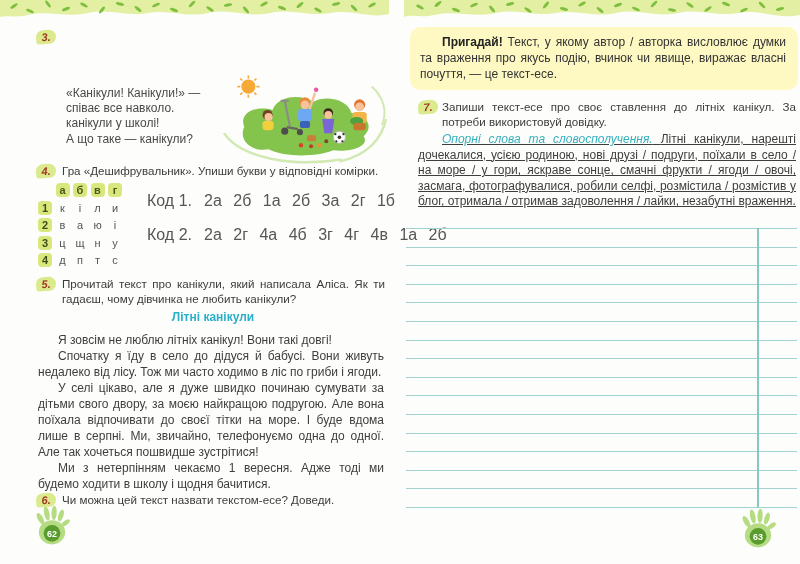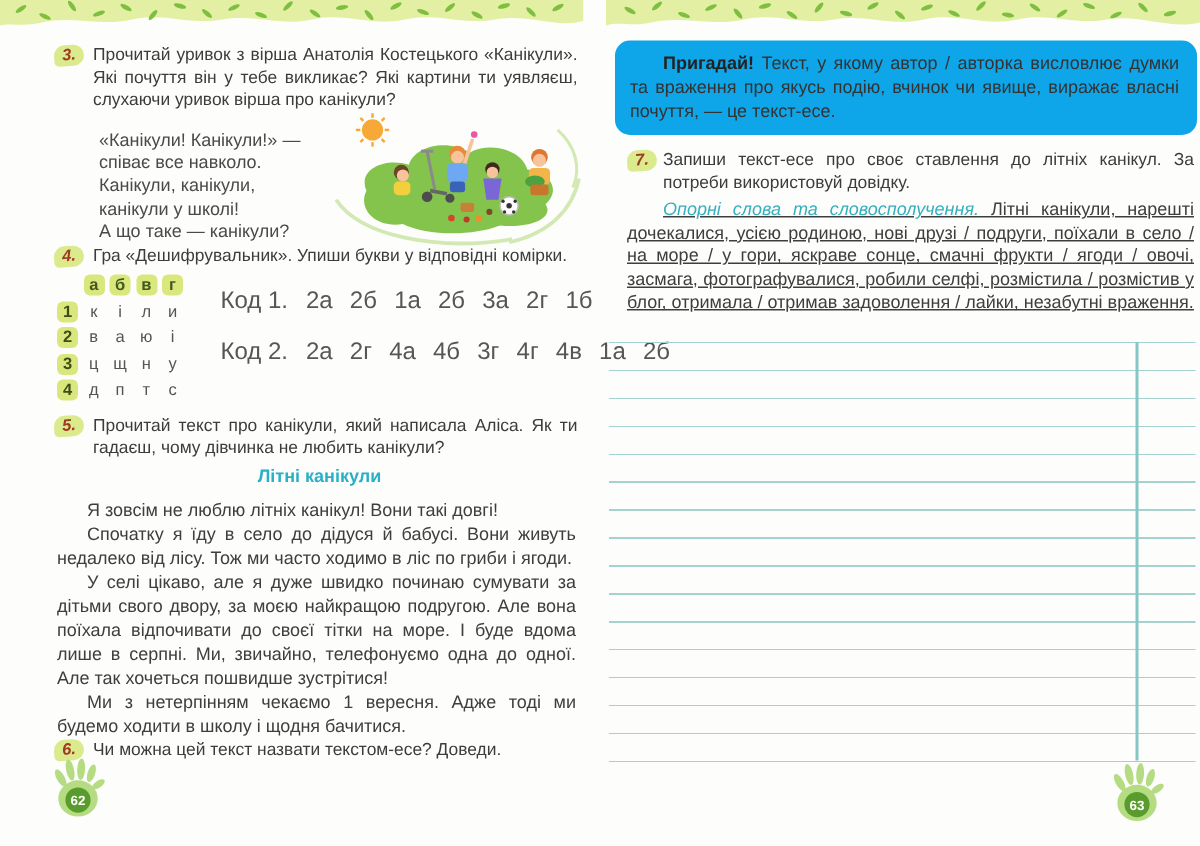--- a/index.html
+++ b/index.html
@@ -17,21 +17,21 @@
   .cipher{display:grid;grid-template-columns:repeat(5,14px);grid-auto-rows:14px;gap:3.5px;
           font-size:11px;line-height:14px;text-align:center;}
   .cellhead{background:#d9e77d;border-radius:4px;font-weight:bold;color:#44591c;}
   .cellnum{background:#d9e77d;border-radius:4px;font-weight:bold;color:#3c4d18;}
   .cellletter{color:#555;}
   .code{position:absolute;font-size:16px;color:#565656;white-space:nowrap;}
   .code-label{margin-right:12px;}
   .code-vals{word-spacing:7px;}
   .story-title{font-weight:bold;font-size:12px;color:#29b0c8;text-align:center;}
   .story p{margin:0;font-size:12px;line-height:16px;text-align:justify;text-indent:20px;color:#3e3e3e;}
-  .recall{background:#0ea5e9;border-radius:10px;padding:7px 12px 8px 10px;}
+  .recall{background:#fef9c3;border-radius:10px;padding:7px 12px 8px 10px;}
   .recall p{margin:0;font-size:12px;line-height:16px;text-align:justify;text-indent:22px;color:#333;}
   .recall b{color:#222;}
   .refpar{margin:0;font-size:12px;line-height:15.6px;text-align:justify;text-indent:24px;color:#3e3e3e;text-decoration:underline;}
   .ref-lead{font-style:italic;color:#35b0bd;}
   .writing-lines{background:repeating-linear-gradient(to bottom,#a3d2cf 0px,#a3d2cf 1px,transparent 1px,transparent 18.6px);}
   .vmargin{background:#87c7c3;}
   .pagehand{width:36px;height:42px;}
 </style>
 </head>
 <body>
@@ -85,26 +85,24 @@
         <ellipse cx="286" cy="5" rx="4.2" ry="1.5" transform="rotate(35 286 5)"></ellipse>
       <ellipse cx="304" cy="9" rx="4.2" ry="1.5" transform="rotate(-35 304 9)"></ellipse>
         <ellipse cx="322" cy="4" rx="4.2" ry="1.5" transform="rotate(20 322 4)"></ellipse>
       <ellipse cx="340" cy="10" rx="4.2" ry="1.5" transform="rotate(-25 340 10)"></ellipse>
         <ellipse cx="358" cy="5" rx="4.2" ry="1.5" transform="rotate(45 358 5)"></ellipse>
       <ellipse cx="376" cy="9" rx="4.2" ry="1.5" transform="rotate(-15 376 9)"></ellipse>
     </g>
   </svg>
 
   <span class="abs marker" style="left:36px;top:30px">3.</span>
-  <p class="abs task-text" style="left:62px;top:29px;width:323px">Прочитай уривок з вірша Анатолія Костецького «Канікули». Які почуття він у тебе викликає? Які картини ти уявляєш, слухаючи уривок вірша про канікули?</p>
 
   <div class="abs poem" style="left:66px;top:86px">
     <div>«Канікули! Канікули!» —</div>
     <div>співає все навколо.</div>
-    <div>Канікули, канікули,</div>
     <div>канікули у школі!</div>
     <div>А що таке — канікули?</div>
   </div>
 
   <svg class="abs" style="left:220px;top:74px;width:170px;height:90px" viewBox="0 0 168 88">
     <path d="M4,58 C20,82 70,92 120,84" stroke="#d2e9b4" stroke-width="2.5" fill="none"></path>
     <path d="M118,86 C145,80 160,64 164,44" stroke="#d2e9b4" stroke-width="2.5" fill="none"></path>
     <path d="M150,12 C161,22 166,36 160,50" stroke="#d2e9b4" stroke-width="2" fill="none"></path>
     <path d="M24,52 C18,38 36,30 52,35 C56,22 78,18 92,27 C104,20 126,24 130,38 C146,40 152,52 142,61 C148,70 132,77 112,75 C94,82 64,82 48,74 C30,77 18,64 24,52 Z" fill="#85c44c"></path>
     <circle cx="28" cy="12" r="7" fill="#f7a937"></circle>

